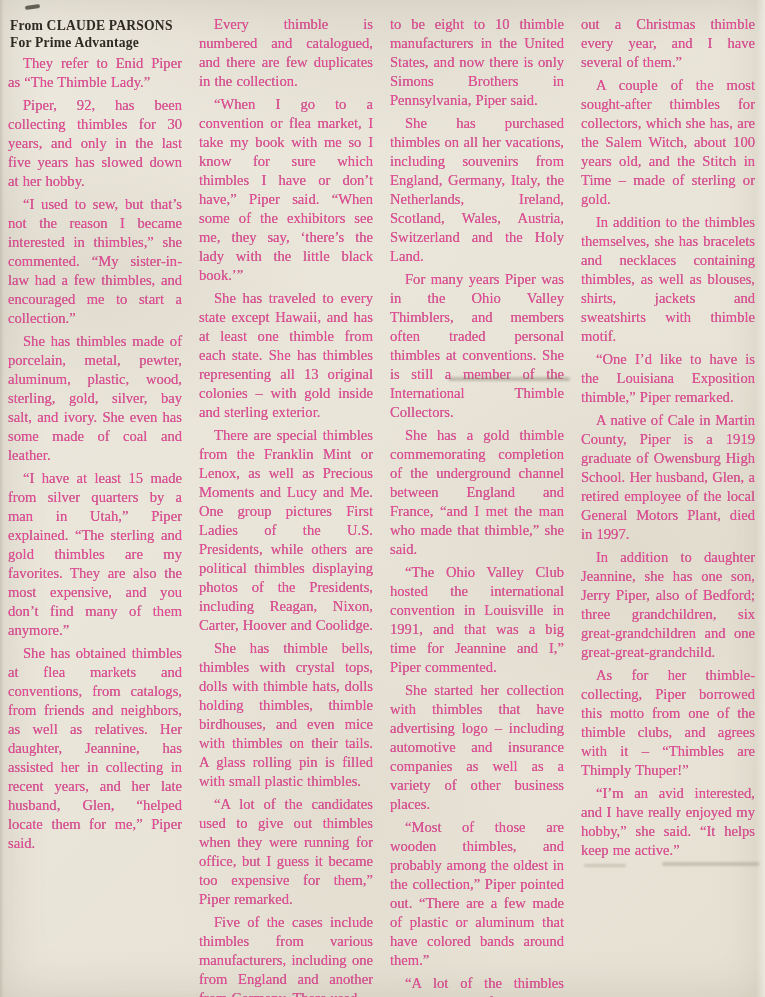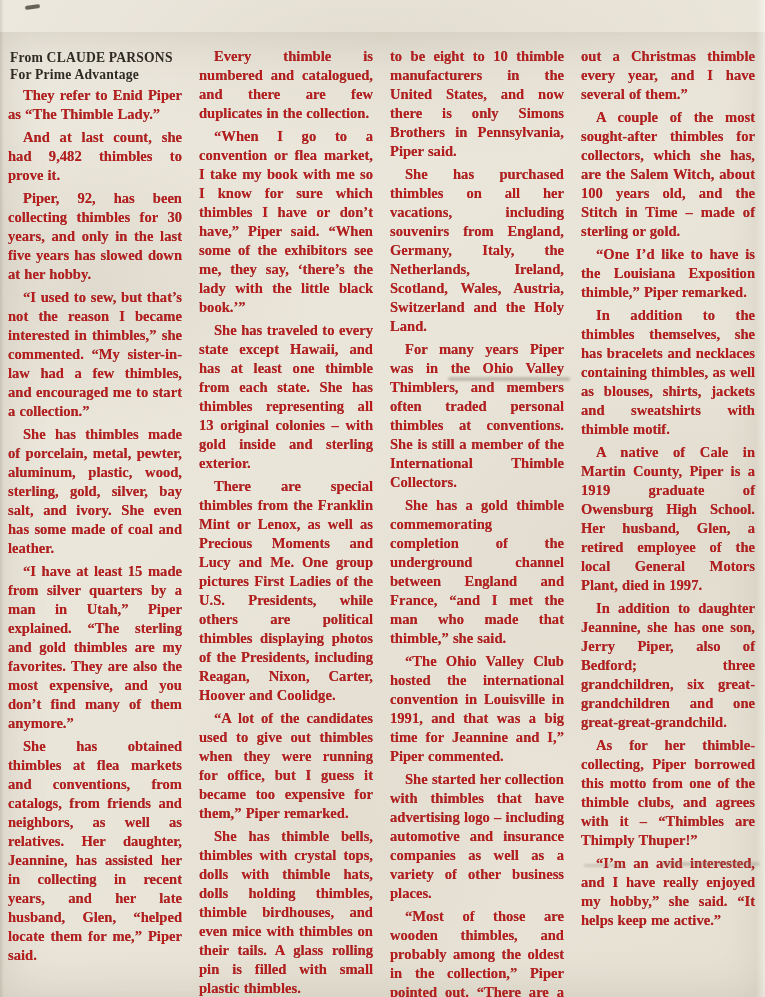--- a/index.html
+++ b/index.html
@@ -16,47 +16,45 @@
       radial-gradient(ellipse 260px 380px at 45% 82%, rgba(190,182,164,0.14), transparent 70%),
       radial-gradient(ellipse 500px 160px at 50% 4%, rgba(172,164,146,0.12), transparent 75%),
       linear-gradient(135deg, #ece8dd 0%, #e9e4d8 55%, #e6e1d3 100%);
   }
   .page {
     position: absolute; inset: 0;
     box-sizing: border-box;
     padding: 15px 6px 4px 8px;
     display: flex;
     box-shadow: inset 0 0 46px rgba(118,110,92,0.22);
-    margin-top: 32px;
   }
   .col {
     flex: 0 0 174px;
     width: 174px;
     margin-right: 17px;
   }
   .col:last-child { margin-right: 0; }
   .byline {
     font-size: 13.6px;
     font-weight: bold;
     color: #2f2b24;
     line-height: 17px;
     margin: 2px 0 3px 2px;
     letter-spacing: 0.2px;
   }
   .byline .byline-for { }
   .para {
     margin: 0 0 4px 0;
     font-size: 14.6px;
     line-height: 19px;
-    color: #b91c1c;
+    color: #ec4899;
     text-align: justify;
     text-indent: 15px;
     text-shadow: 0 0 0.6px rgba(54,50,43,0.55);
     word-spacing: 0.5px;
-    font-weight: bold;
   }
   .para.noindent { text-indent: 0; }
   
   .artifact { position: absolute; pointer-events: none; }
   .mark-topleft {
     left: 25px; top: 5px; width: 15px; height: 4px;
     background: rgba(58,53,43,0.75);
     transform: rotate(-8deg);
     border-radius: 2px;
     filter: blur(0.4px);
@@ -93,37 +91,36 @@
 
 <div class="page">
 
   <div class="col">
     <div class="byline">
       <div class="byline-from">From CLAUDE PARSONS</div>
       <div class="byline-for">For Prime Advantage</div>
     </div>
     <div>
         <p class="para">They refer to Enid Piper as “The Thimble Lady.”</p>
-        <p class="para">And at last count, she had 9,482 thimbles to prove it.</p>
         <p class="para">Piper, 92, has been collecting thimbles for 30 years, and only in the last five years has slowed down at her hobby.</p>
         <p class="para">“I used to sew, but that’s not the reason I became interested in thimbles,” she commented. “My sister-in-law had a few thimbles, and encouraged me to start a collection.”</p>
         <p class="para">She has thimbles made of porcelain, metal, pewter, aluminum, plastic, wood, sterling, gold, silver, bay salt, and ivory. She even has some made of coal and leather.</p>
         <p class="para">“I have at least 15 made from silver quarters by a man in Utah,” Piper explained. “The sterling and gold thimbles are my favorites. They are also the most expensive, and you don’t find many of them anymore.”</p>
         <p class="para">She has obtained thimbles at flea markets and conventions, from catalogs, from friends and neighbors, as well as relatives. Her daughter, Jeannine, has assisted her in collecting in recent years, and her late husband, Glen, “helped locate them for me,” Piper said.</p>
       </div>
   </div>
 
   <div class="col">
     <div>
         <p class="para">Every thimble is numbered and catalogued, and there are few duplicates in the collection.</p>
         <p class="para">“When I go to a convention or flea market, I take my book with me so I know for sure which thimbles I have or don’t have,” Piper said. “When some of the exhibitors see me, they say, ‘there’s the lady with the little black book.’”</p>
         <p class="para">She has traveled to every state except Hawaii, and has at least one thimble from each state. She has thimbles representing all 13 original colonies – with gold inside and sterling exterior.</p>
         <p class="para">There are special thimbles from the Franklin Mint or Lenox, as well as Precious Moments and Lucy and Me. One group pictures First Ladies of the U.S. Presidents, while others are political thimbles displaying photos of the Presidents, including Reagan, Nixon, Carter, Hoover and Coolidge.</p>
+        <p class="para">She has thimble bells, thimbles with crystal tops, dolls with thimble hats, dolls holding thimbles, thimble birdhouses, and even mice with thimbles on their tails. A glass rolling pin is filled with small plastic thimbles.</p>
         <p class="para">“A lot of the candidates used to give out thimbles when they were running for office, but I guess it became too expensive for them,” Piper remarked.</p>
-        <p class="para">She has thimble bells, thimbles with crystal tops, dolls with thimble hats, dolls holding thimbles, thimble birdhouses, and even mice with thimbles on their tails. A glass rolling pin is filled with small plastic thimbles.</p>
         <p class="para">Five of the cases include thimbles from various manufacturers, including one from England and another from Germany. There used</p>
       </div>
   </div>
 
   <div class="col">
     <div>
         <p class="para noindent">to be eight to 10 thimble manufacturers in the United States, and now there is only Simons Brothers in Pennsylvania, Piper said.</p>
         <p class="para">She has purchased thimbles on all her vacations, including souvenirs from England, Germany, Italy, the Netherlands, Ireland, Scotland, Wales, Austria, Switzerland and the Holy Land.</p>
         <p class="para">For many years Piper was in the Ohio Valley Thimblers, and members often traded personal thimbles at conventions. She is still a member of the International Thimble Collectors.</p>
         <p class="para">She has a gold thimble commemorating completion of the underground channel between England and France, “and I met the man who made that thimble,” she said.</p>
@@ -131,22 +128,22 @@
         <p class="para">She started her collection with thimbles that have advertising logo – including automotive and insurance companies as well as a variety of other business places.</p>
         <p class="para">“Most of those are wooden thimbles, and probably among the oldest in the collection,” Piper pointed out. “There are a few made of plastic or aluminum that have colored bands around them.”</p>
         <p class="para">“A lot of the thimbles were made for special occasions,” she added. “Hallmark puts</p>
       </div>
   </div>
 
   <div class="col">
     <div>
         <p class="para noindent">out a Christmas thimble every year, and I have several of them.”</p>
         <p class="para">A couple of the most sought-after thimbles for collectors, which she has, are the Salem Witch, about 100 years old, and the Stitch in Time – made of sterling or gold.</p>
+        <p class="para">In addition to the thimbles themselves, she has bracelets and necklaces containing thimbles, as well as blouses, shirts, jackets and sweatshirts with thimble motif.</p>
         <p class="para">“One I’d like to have is the Louisiana Exposition thimble,” Piper remarked.</p>
-        <p class="para">In addition to the thimbles themselves, she has bracelets and necklaces containing thimbles, as well as blouses, shirts, jackets and sweatshirts with thimble motif.</p>
         <p class="para">A native of Cale in Martin County, Piper is a 1919 graduate of Owensburg High School. Her husband, Glen, a retired employee of the local General Motors Plant, died in 1997.</p>
         <p class="para">In addition to daughter Jeannine, she has one son, Jerry Piper, also of Bedford; three grandchildren, six great-grandchildren and one great-great-grandchild.</p>
         <p class="para">As for her thimble-collecting, Piper borrowed this motto from one of the thimble clubs, and agrees with it – “Thimbles are Thimply Thuper!”</p>
         <p class="para">“I’m an avid interested, and I have really enjoyed my hobby,” she said. “It helps keep me active.”</p>
       </div>
   </div>
 
 </div>
 
 <div class="artifact mark-topleft"></div>

